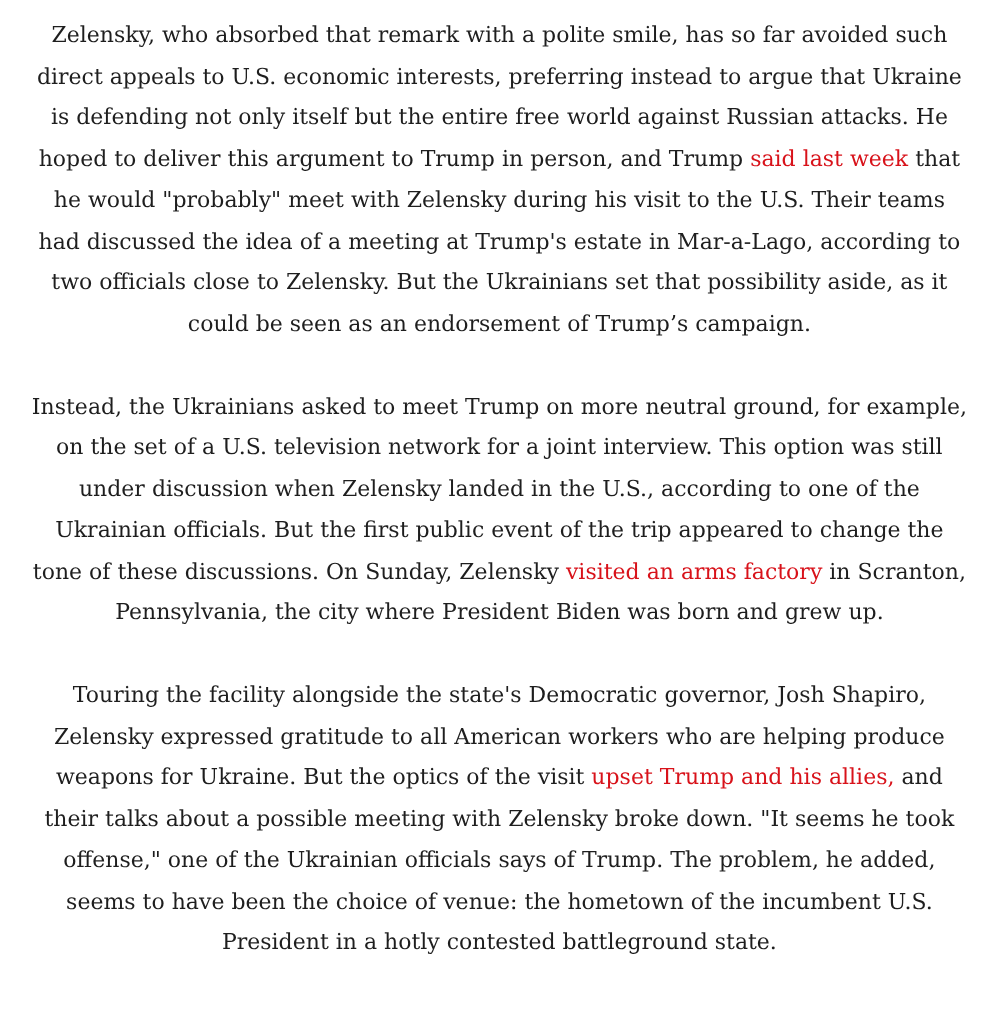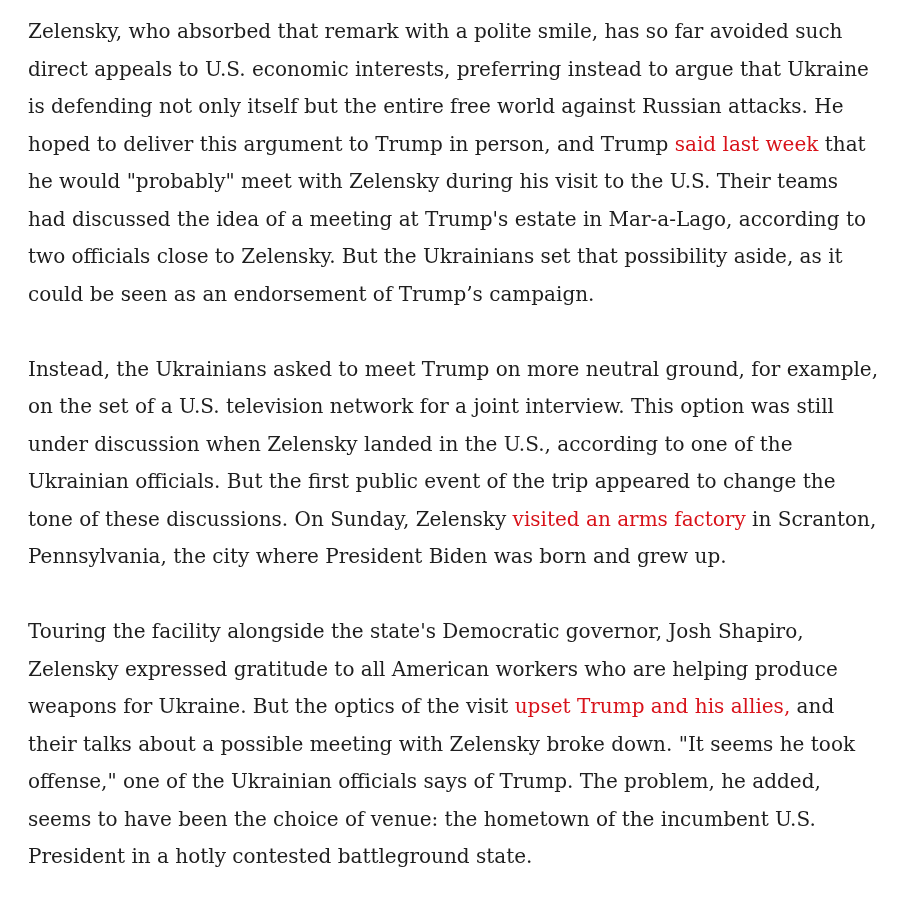--- a/index.html
+++ b/index.html
@@ -21,21 +21,21 @@
     color: var(--text);
   }
   main.article {
     width: 910px;
     padding: 13px 30px 0 28px;
     font-size: 20px;
     line-height: 37.5px;
   }
   main.article p {
     margin: 0 0 37.5px 0;
-    text-align: left;
+    text-align: center;
   }
   main.article a {
     color: var(--link);
     text-decoration: none;
     cursor: pointer;
   }
 </style>
 </head>
 <body>
 

